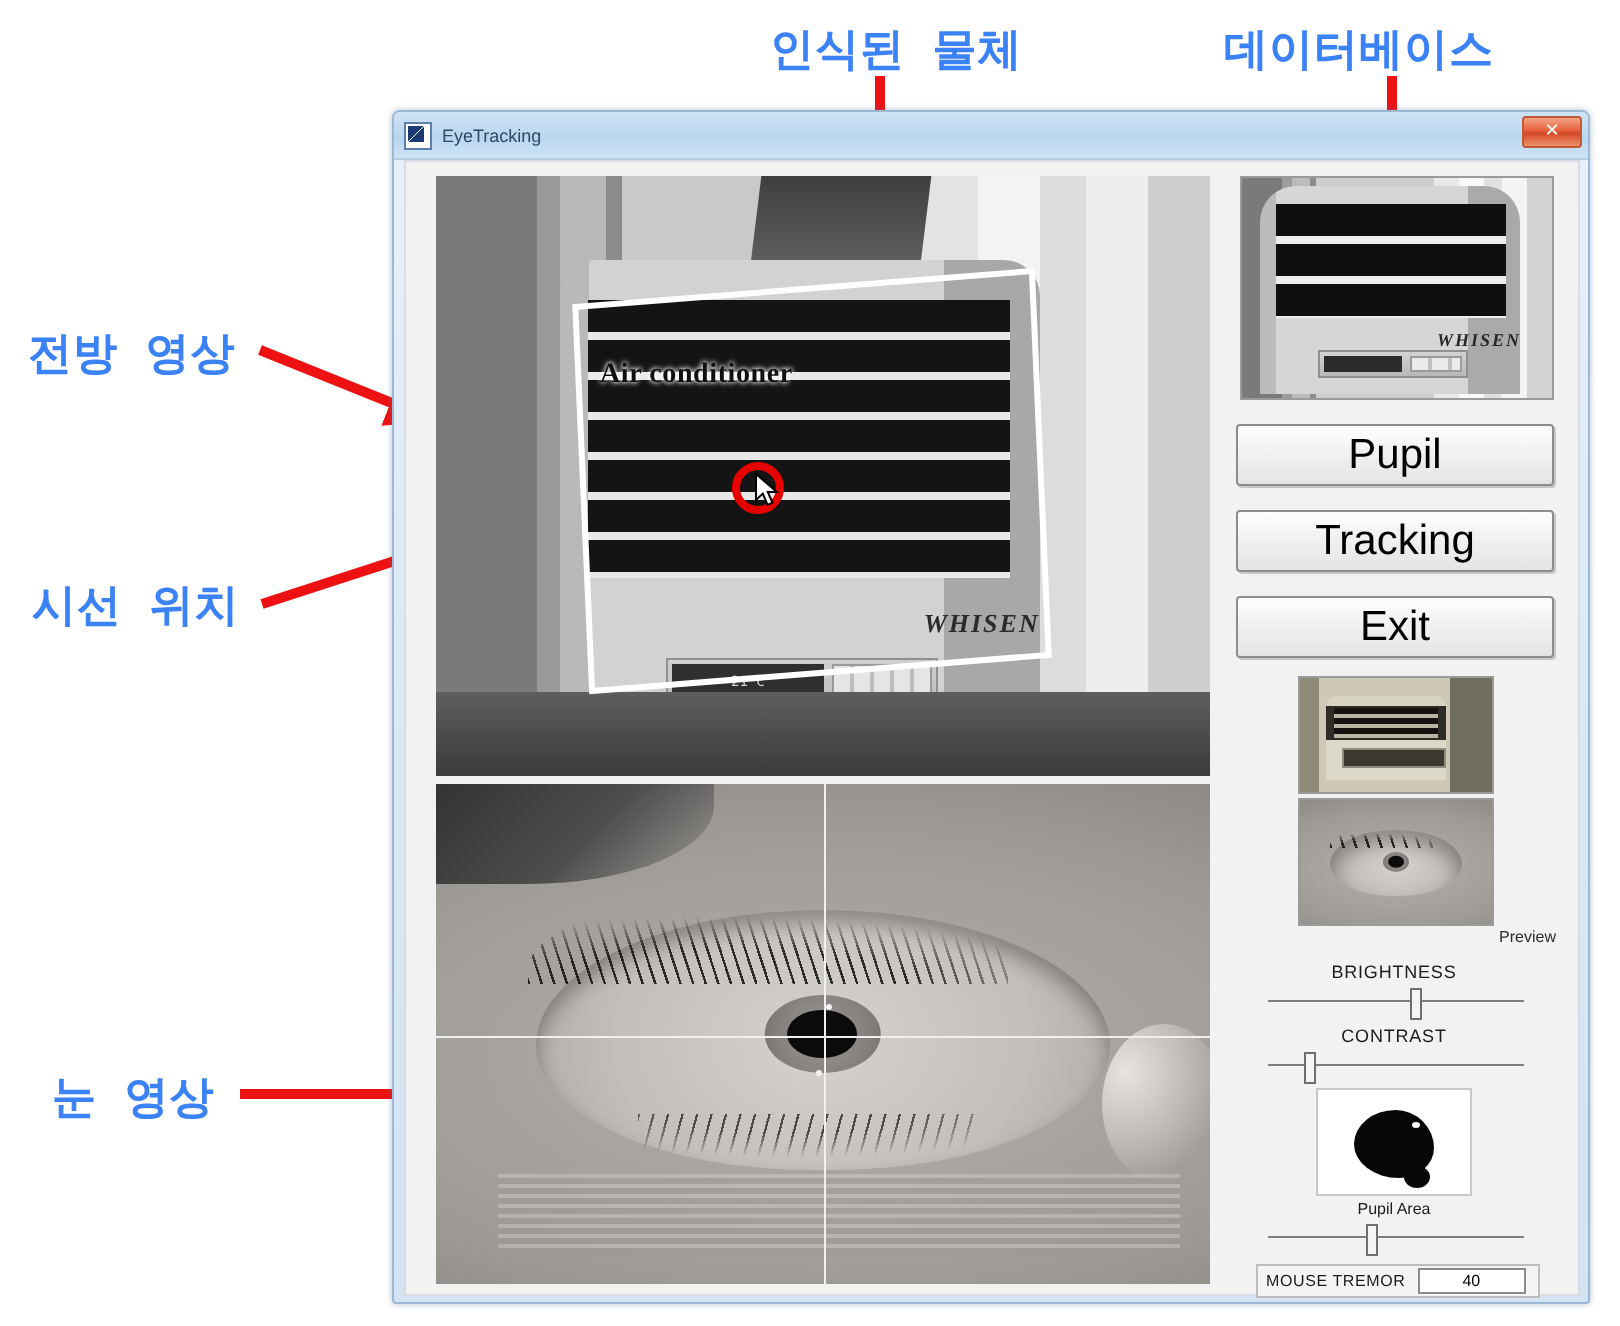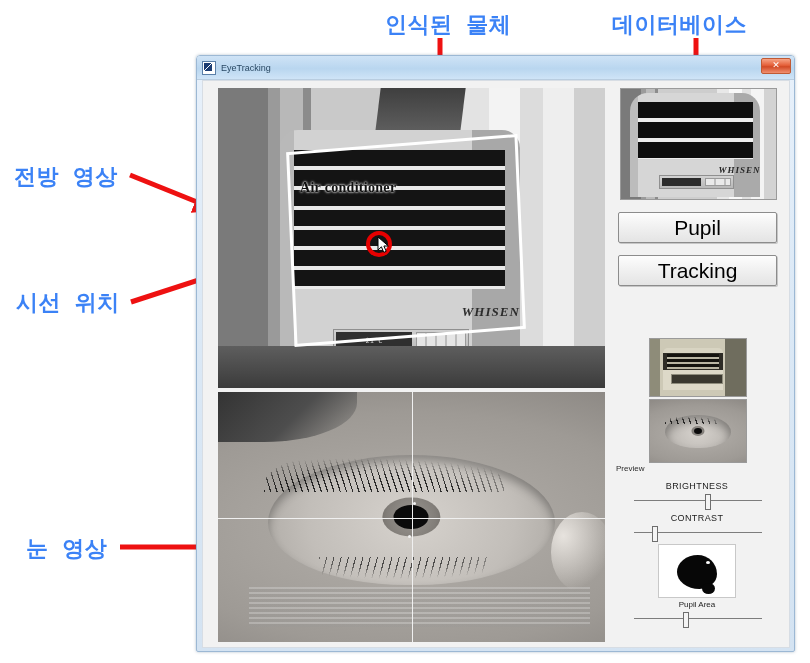--- a/index.html
+++ b/index.html
@@ -383,21 +383,21 @@
     position: absolute;
     left: 33px; top: 311px;
     width: 96px; height: 62px;
     border: 1px solid #9a9a9a;
     overflow: hidden;
     background: #8e8a86;
   }
   #preview-label {
     position: absolute;
     left: 0; right: 0; top: 376px;
-    text-align: left;
+    text-align: right;
     font-size: 8px;
     color: #2b2b2b;
   }
 
   .ctl-label {
     position: absolute;
     left: 0; right: 0;
     text-align: center;
     font-size: 9px;
     letter-spacing: .4px;
@@ -580,20 +580,21 @@
             <div class="ac-panel">
               <div class="lcd" style="font-size:5px;line-height:10px;"></div>
               <div class="keys"></div>
             </div>
           </div>
         </div>
       </div>
 
       <div class="big-btn" id="btn-start">Pupil</div>
       <div class="big-btn" id="btn-tracking">Tracking</div>
+      <div class="big-btn" id="btn-exit">Exit</div>
 
       <div id="thumb-color">
         <div class="color-scene">
           <div class="color-ac"></div>
           <div class="color-panel"></div>
         </div>
       </div>
 
       <div id="thumb-eye">
         <div class="eye-scene">
@@ -621,16 +622,20 @@
 
       <div id="pupil-box">
         <div id="pupil-blob"></div>
       </div>
       <div id="lbl-pupil">Pupil Area</div>
       <div class="slider" id="sld-pupil">
         <div class="track"></div>
         <div class="thumb" id="thumb-pupil" style="left: calc(40% - 2px);"></div>
       </div>
 
+      <div id="tremor-row">
+        <div id="lbl-tremor">MOUSE TREMOR</div>
+        <div id="tremor-value">40</div>
+      </div>
 
     </div>
   </div>
 </div>
 
 </body></html>

